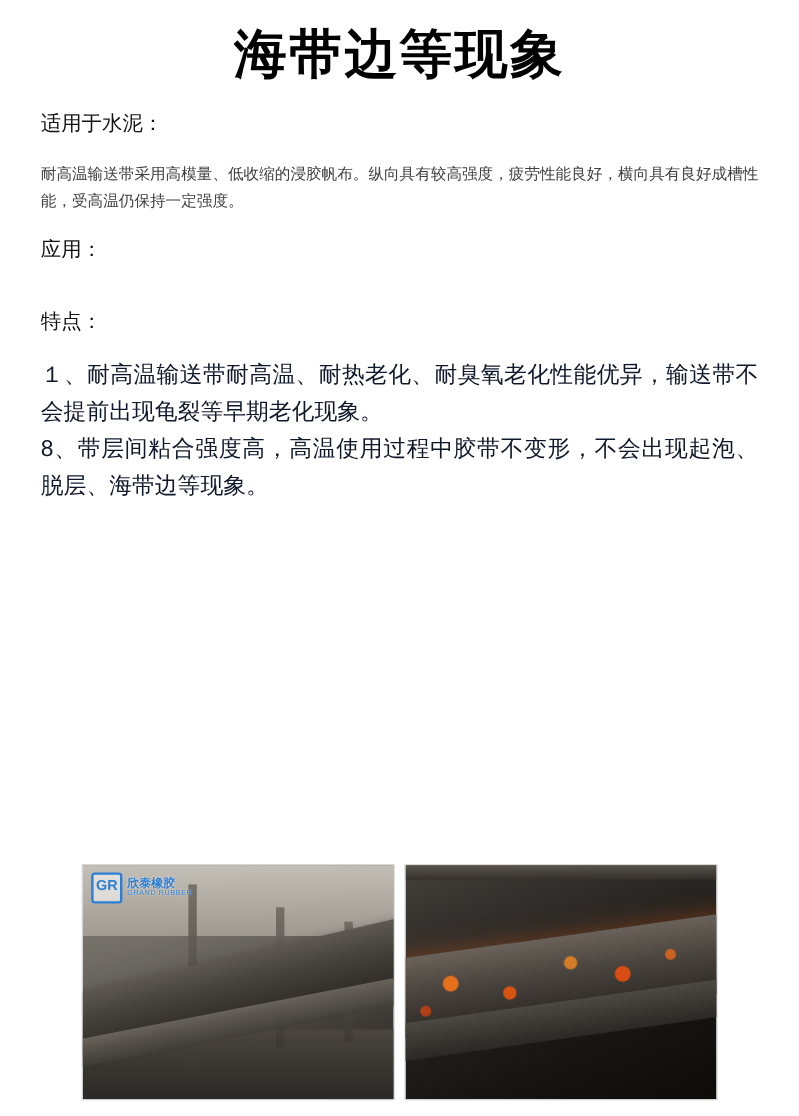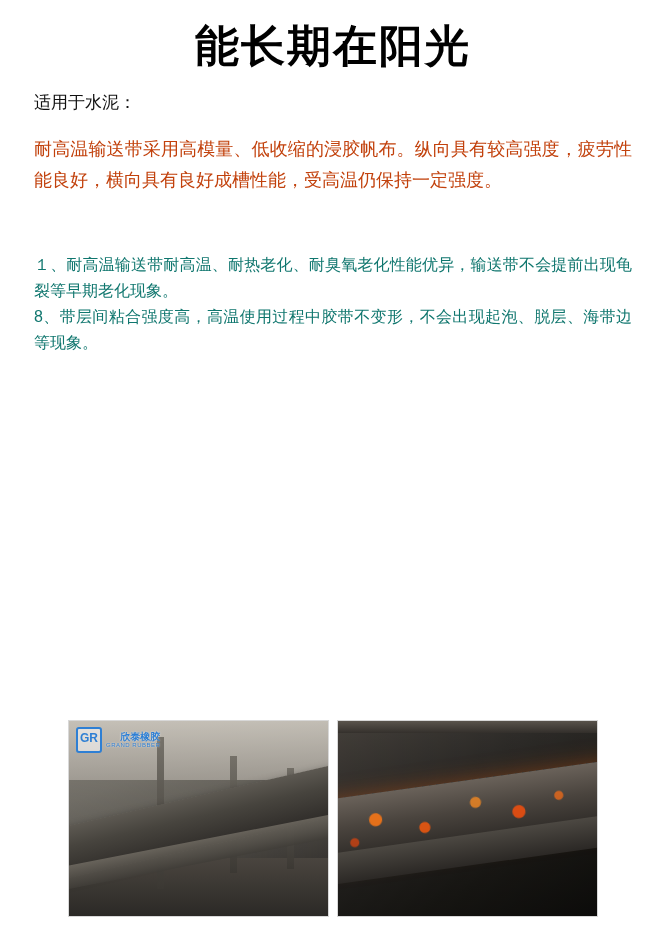--- a/index.html
+++ b/index.html
@@ -30,33 +30,33 @@
     margin: 22px 0 18px 0;
     color: #000;
   }
   .section-label {
     font-size: 17px;
     line-height: 1.75;
     margin: 0 0 2px 0;
     color: #111;
   }
   .para {
-    font-size: 18px;
+    font-size: 13px;
     line-height: 1.72;
     margin: 0;
-    color: #c2410c;
+    color: #404040;
     text-align: justify;
   }
   .spacer-sm { height: 14px; }
   .indent { text-indent: 2em; }
   .feature-list p {
-    font-size: 16px;
+    font-size: 19px;
     line-height: 1.62;
     margin: 0;
-    color: #0f766e;
+    color: #0f172a;
     text-align: justify;
   }
   .images {
     position: absolute;
     left: 68px;
     top: 698px;
     width: 530px;
     display: flex;
     gap: 8px;
   }
@@ -138,21 +138,20 @@
     background: rgba(255,255,255,0.55);
   }
   .logo-text {
     line-height: 1.05;
   }
   .logo-cn {
     font-size: 10px;
     color: #2e7fd4;
     font-weight: 700;
     text-shadow: 0 0 2px rgba(255,255,255,0.8);
-    text-align: right;
   }
   .logo-en {
     font-size: 6px;
     color: #2e7fd4;
     letter-spacing: 0.5px;
     text-shadow: 0 0 2px rgba(255,255,255,0.8);
   }
   
   .photo-right {
     background:
@@ -200,30 +199,32 @@
     height: 12px;
     background: linear-gradient(180deg, #5d574f, #332f2b);
     opacity: 0.9;
   }
 </style>
 </head>
 <body>
 
 <div class="page">
 
-  <h1 class="title">能长期在阳光</h1>
+  <h1 class="title">海带边等现象</h1>
 
   <p class="section-label">适用于水泥：</p>
   <div class="spacer-sm"></div>
   <p class="para">耐高温输送带采用高模量、低收缩的浸胶帆布。纵向具有较高强度，疲劳性能良好，横向具有良好成槽性能，受高温仍保持一定强度。</p>
 
   <div class="spacer-sm"></div>
-  <div class="spacer-sm"></div>
-
-  <div class="spacer-sm"></div>
+  <p class="section-label">应用：</p>
+  <div class="spacer-sm"></div>
+
+  <div class="spacer-sm"></div>
+  <p class="section-label">特点：</p>
   <div class="spacer-sm"></div>
 
   <div class="feature-list">
     <p>１、耐高温输送带耐高温、耐热老化、耐臭氧老化性能优异，输送带不会提前出现龟裂等早期老化现象。</p>
     <p>8、带层间粘合强度高，高温使用过程中胶带不变形，不会出现起泡、脱层、海带边等现象。</p>
   </div>
 
   <div class="images">
 
     <div class="photo photo-left">

